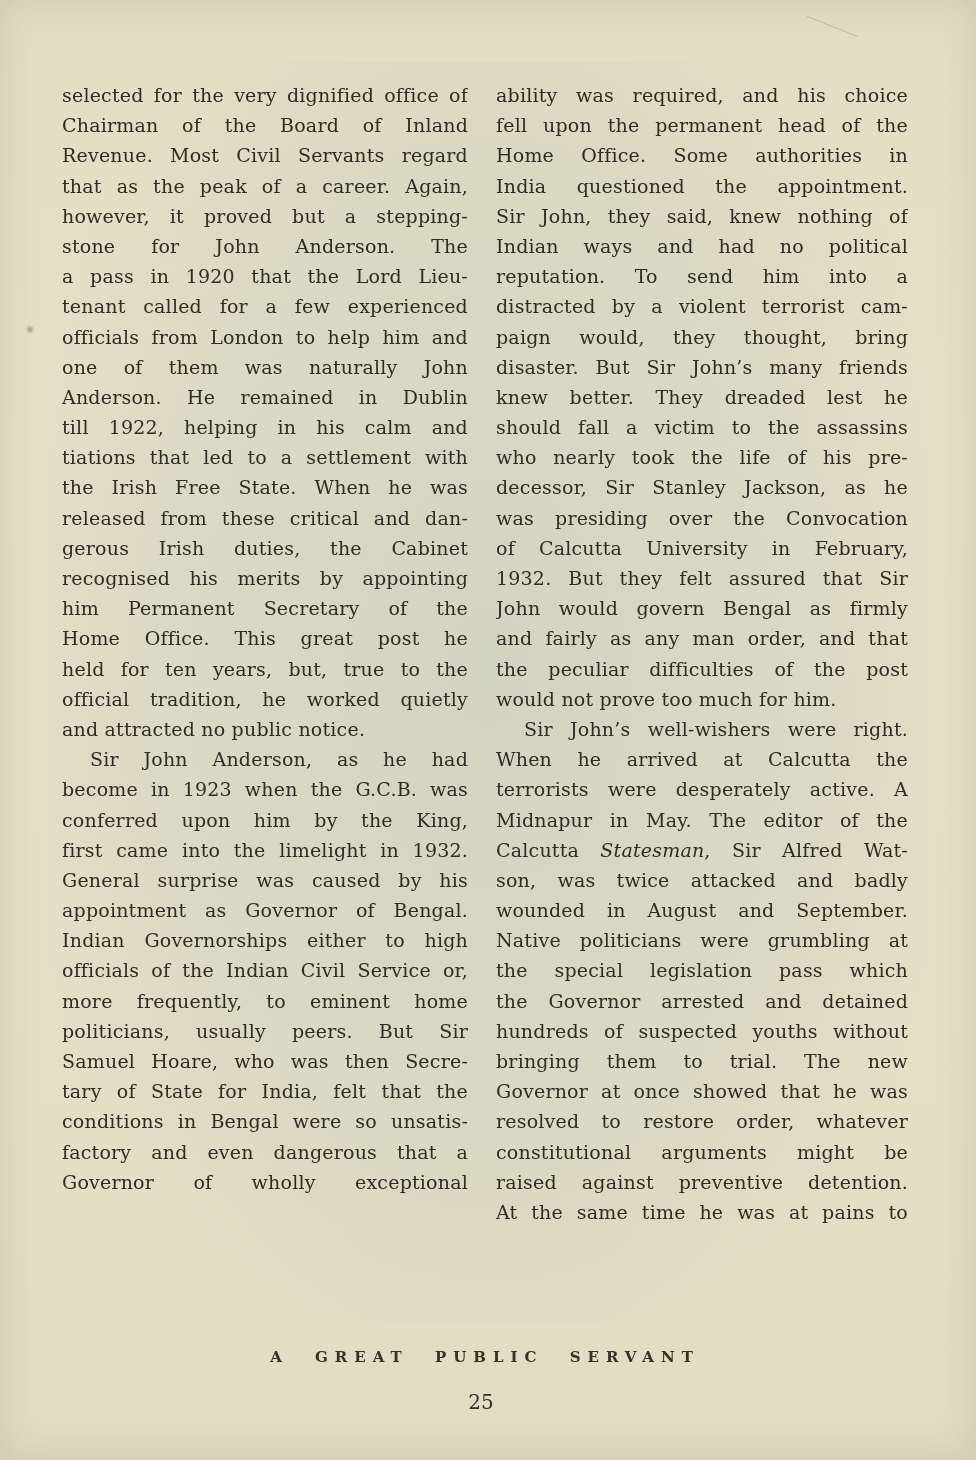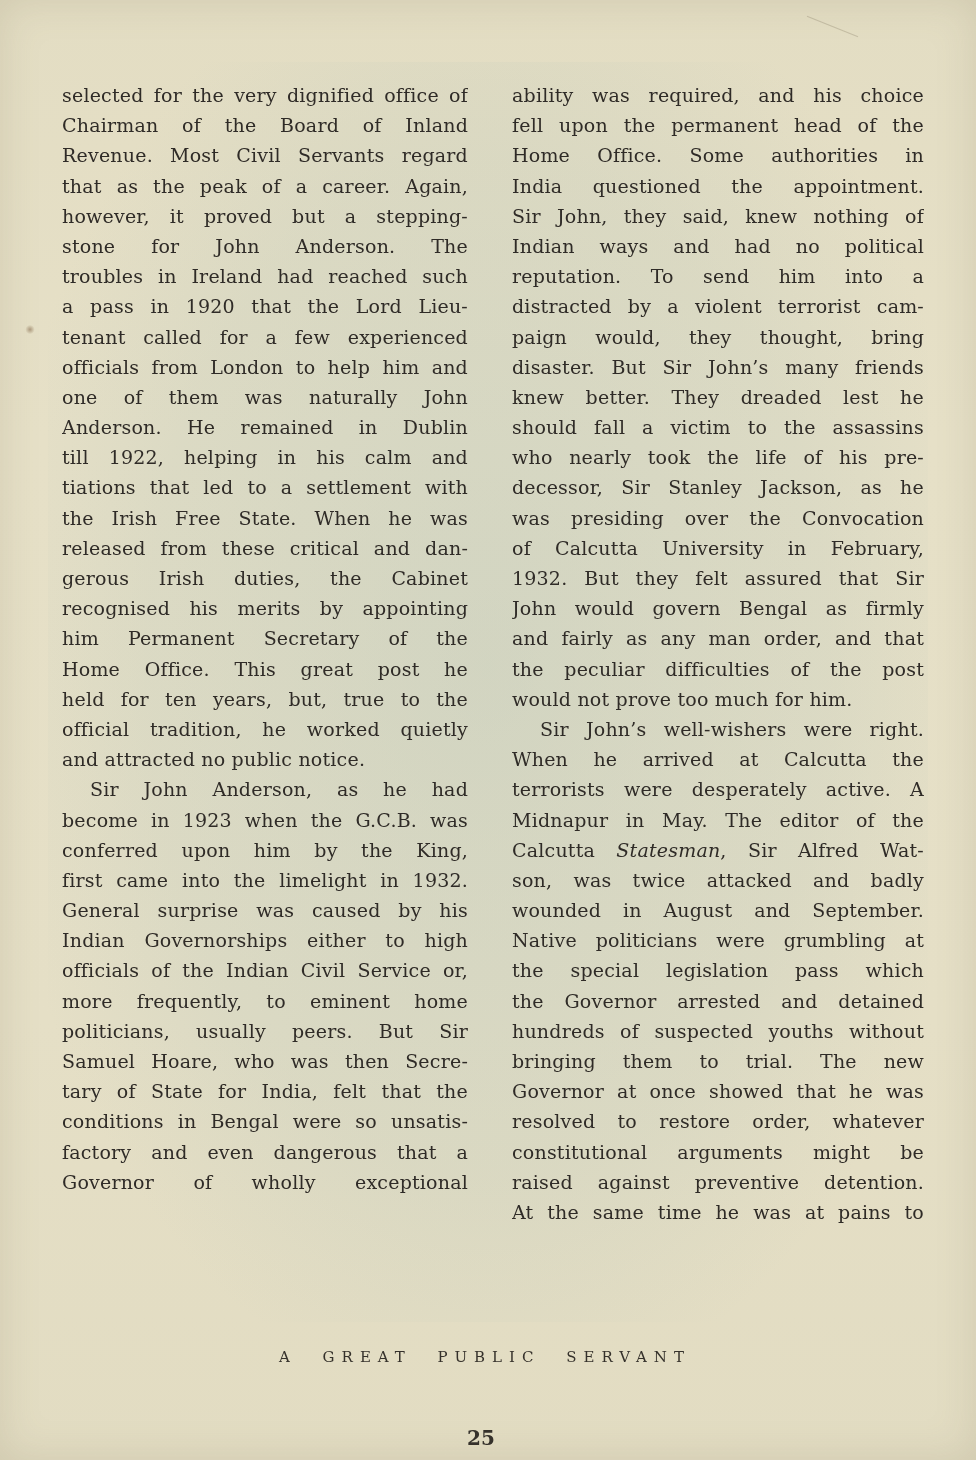--- a/index.html
+++ b/index.html
@@ -34,53 +34,52 @@
     pointer-events: none;
   }
   .column {
     position: absolute;
     top: 80px;
     font-size: 19px;
     line-height: 30.2px;
     letter-spacing: 0.2px;
   }
   .col-left  { left: 62px;  width: 406px; }
-  .col-right { left: 496px; width: 412px; margin-left: 16px; }
+  .col-right { left: 496px; width: 412px; }
   .line {
     height: 30.2px;
     overflow: hidden;
     text-align: justify;
     text-align-last: justify;
     white-space: nowrap;
   }
   .line.end { text-align-last: left; }
   .line.indent { text-indent: 28px; }
   .line i { font-style: italic; }
   .footer-title {
     position: absolute;
     top: 1348px;
     left: 0;
     width: 970px;
     text-align: center;
     font-size: 15px;
-    font-weight: normal;
+    font-weight: bold;
     letter-spacing: 7px;
     word-spacing: 14px;
     color: #35312b;
   }
   .page-num {
     position: absolute;
     top: 1390px;
     left: 0;
     width: 962px;
     text-align: center;
     font-size: 20px;
-    font-weight: bold;
+    font-weight: normal;
     color: #35312b;
-    margin-top: 36px;
   }
   .speck {
     position: absolute;
     left: 25px;
     top: 325px;
     width: 10px;
     height: 9px;
     border-radius: 50%;
     background: radial-gradient(circle, rgba(125,95,65,0.55) 0%, rgba(125,95,65,0.0) 70%);
   }
@@ -102,21 +101,20 @@
   <div class="speck"></div>
   <div class="scratch"></div>
 
   <div class="column col-left">
       <div class="line">selected for the very dignified office of</div>
       <div class="line">Chairman of the Board of Inland</div>
       <div class="line">Revenue.  Most Civil Servants regard</div>
       <div class="line">that as the peak of a career.  Again,</div>
       <div class="line">however, it proved but a stepping-</div>
       <div class="line">stone for John Anderson. The</div>
-      <div class="line">troubles in Ireland had reached such</div>
       <div class="line">a pass in 1920 that the Lord Lieu-</div>
       <div class="line">tenant called for a few experienced</div>
       <div class="line">officials from London to help him and</div>
       <div class="line">one of them was naturally John</div>
       <div class="line">Anderson.  He remained in Dublin</div>
       <div class="line">till 1922, helping in his calm and</div>
       <div class="line">tiations that led to a settlement with</div>
       <div class="line">the Irish Free State.  When he was</div>
       <div class="line">released from these critical and dan-</div>
       <div class="line">gerous Irish duties, the Cabinet</div>
@@ -124,20 +122,21 @@
       <div class="line">him Permanent Secretary of the</div>
       <div class="line">Home Office.  This great post he</div>
       <div class="line">held for ten years, but, true to the</div>
       <div class="line">official tradition, he worked quietly</div>
       <div class="line end">and attracted no public notice.</div>
       <div class="line indent">Sir John Anderson, as he had</div>
       <div class="line">become in 1923 when the G.C.B. was</div>
       <div class="line">conferred upon him by the King,</div>
       <div class="line">first came into the limelight in 1932.</div>
       <div class="line">General surprise was caused by his</div>
+      <div class="line">appointment as Governor of Bengal.</div>
       <div class="line">Indian Governorships either to high</div>
       <div class="line">officials of the Indian Civil Service or,</div>
       <div class="line">more frequently, to eminent home</div>
       <div class="line">politicians, usually peers.  But Sir</div>
       <div class="line">Samuel Hoare, who was then Secre-</div>
       <div class="line">tary of State for India, felt that the</div>
       <div class="line">conditions in Bengal were so unsatis-</div>
       <div class="line">factory and even dangerous that a</div>
       <div class="line">Governor of wholly exceptional</div>
     </div>

